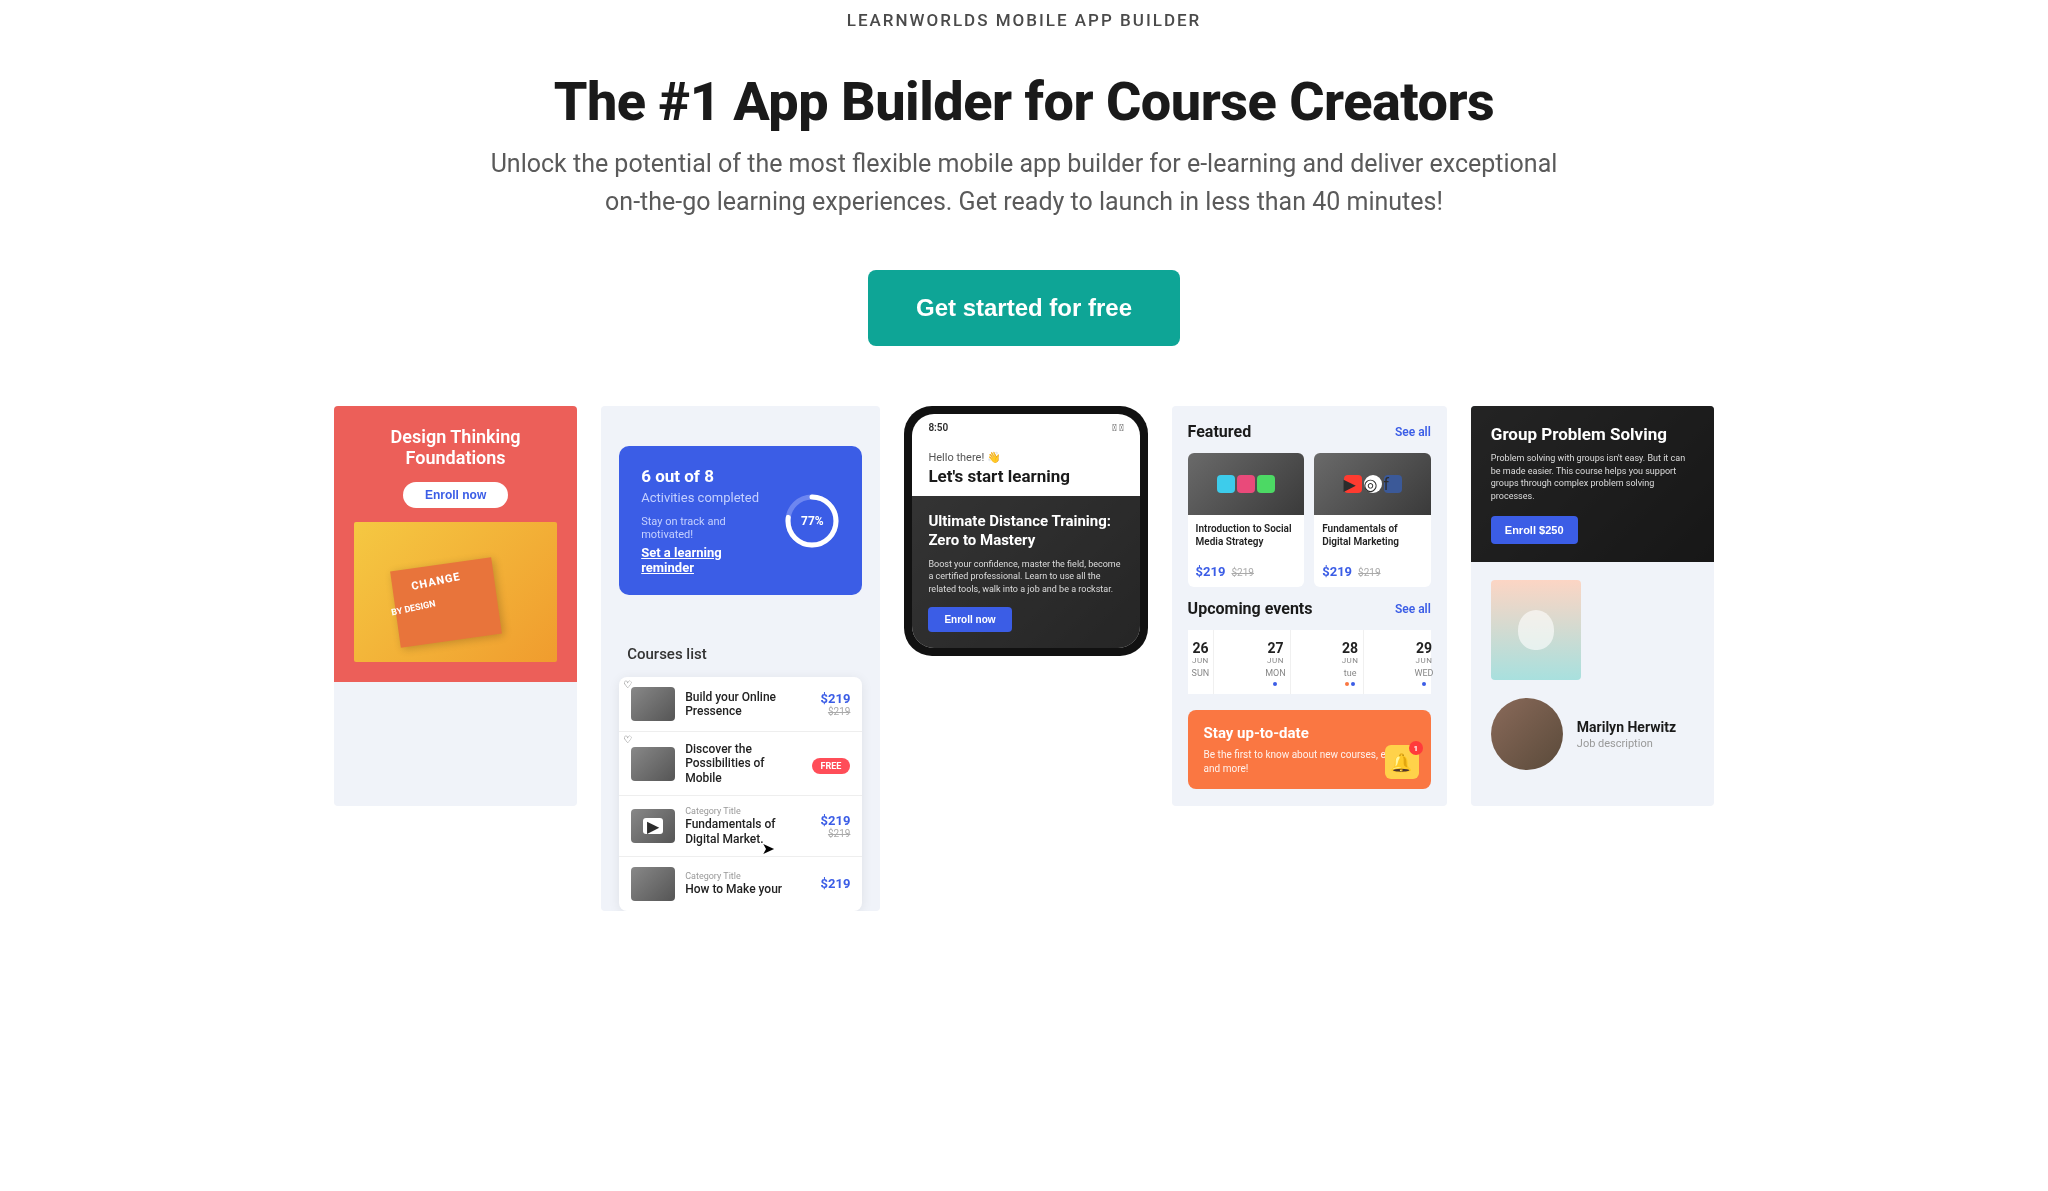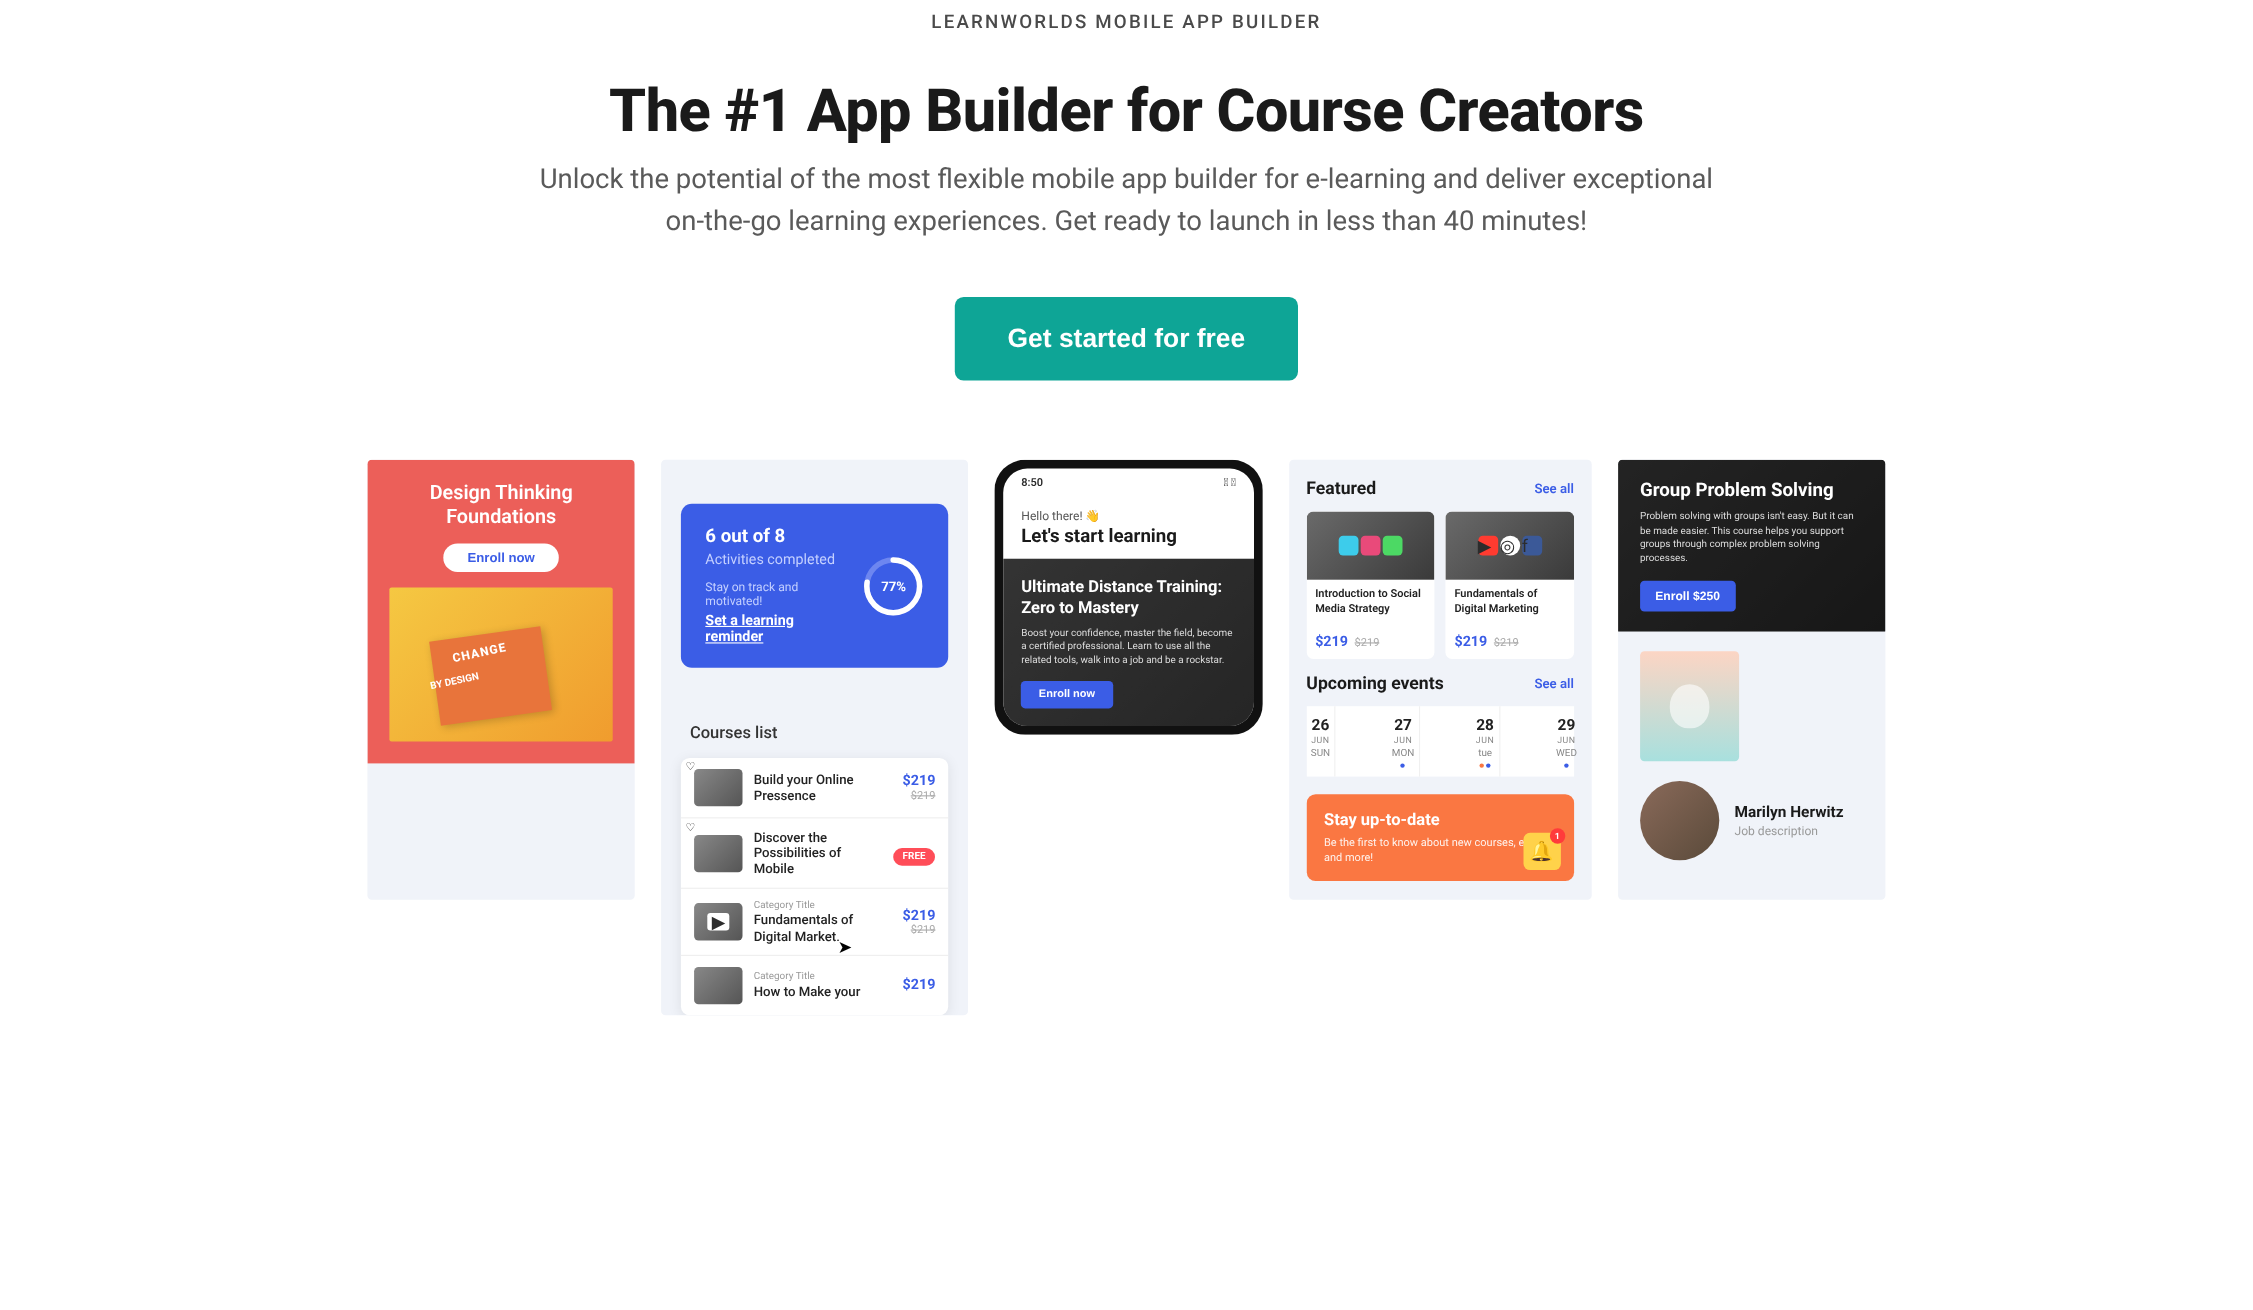--- a/index.html
+++ b/index.html
@@ -3,21 +3,21 @@
   <meta charset="utf-8">
   <style>
     * { margin: 0; padding: 0; box-sizing: border-box; }
     body { font-family: -apple-system, BlinkMacSystemFont, 'Segoe UI', Roboto, sans-serif; background: #fff; color: #2c2c2c; }
     .hero { text-align: center; padding: 10px 20px 60px; max-width: 1400px; margin: 0 auto; }
     .eyebrow { font-size: 17px; letter-spacing: 2px; color: #4a4a4a; font-weight: 500; margin-bottom: 40px; }
     .headline { font-size: 54px; font-weight: 800; color: #1a1a1a; margin-bottom: 12px; letter-spacing: -0.5px; }
     .subhead { font-size: 25px; color: #5a5a5a; line-height: 1.5; max-width: 1100px; margin: 0 auto 50px; font-weight: 400; }
     .cta-button { display: inline-block; background: #0ea596; color: #fff; font-size: 24px; font-weight: 700; padding: 24px 48px; border: none; border-radius: 8px; cursor: pointer; }
 
-    .panels { display: flex; gap: 24px; padding: 0 40px; max-width: 1460px; margin: 12px auto; align-items: flex-start; }
+    .panels { display: flex; gap: 24px; padding: 0 40px; max-width: 1460px; margin: 0 auto; align-items: flex-start; }
     .panel { flex: 1; background: #f0f3f9; border-radius: 4px; overflow: hidden; min-height: 400px; }
 
     
     .p1-card { background: #ec5f59; padding: 20px; color: #fff; }
     .p1-title { font-size: 18px; font-weight: 600; text-align: center; margin-bottom: 14px; }
     .p1-enroll { background: #fff; color: #3b5de6; font-size: 12px; font-weight: 600; padding: 6px 22px; border: none; border-radius: 14px; display: block; margin: 0 auto 14px; cursor: pointer; }
     .p1-img { height: 140px; background: linear-gradient(135deg, #f5c842 0%, #f09c2e 100%); position: relative; border-radius: 2px; }
     .p1-img::before { content: ''; position: absolute; left: 20%; top: 30%; width: 50%; height: 55%; background: #e8743b; transform: rotate(-8deg); box-shadow: 2px 2px 8px rgba(0,0,0,0.2); }
     .p1-img::after { content: 'CHANGE'; position: absolute; left: 28%; top: 38%; color: #fff; font-size: 11px; font-weight: 800; transform: rotate(-12deg); letter-spacing: 1px; }
     .p1-sub { position: absolute; left: 18%; top: 58%; color: #fff; font-size: 9px; font-weight: 700; transform: rotate(-12deg); }

